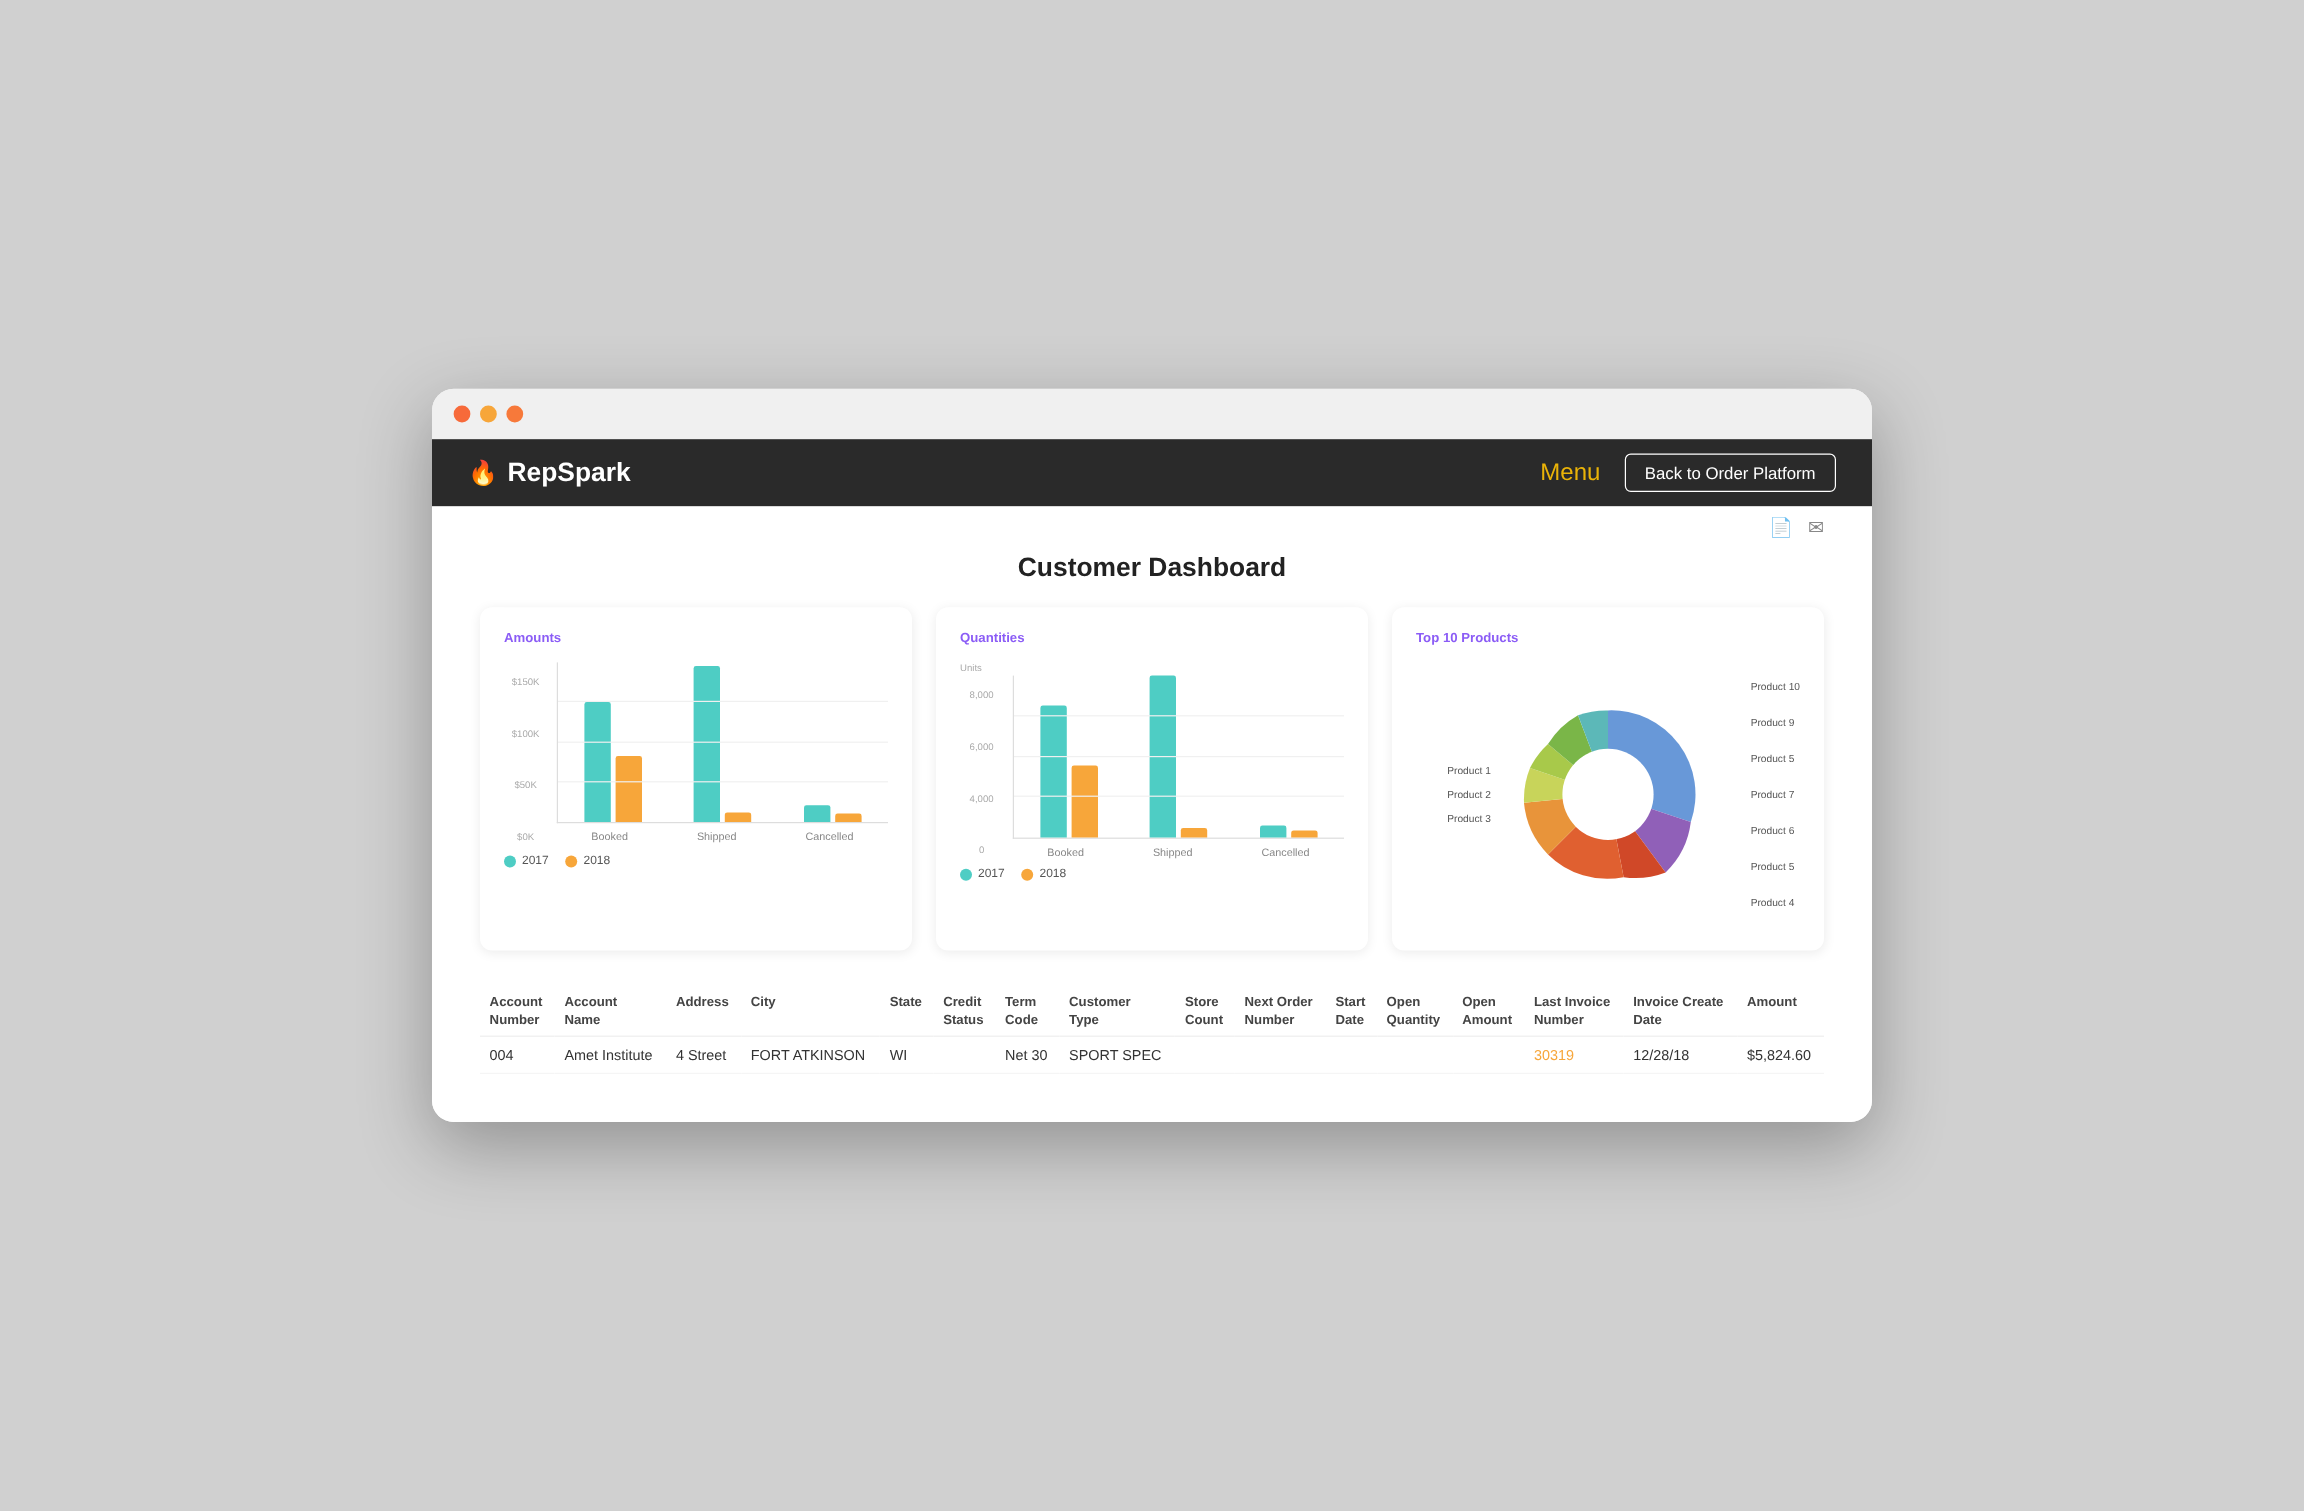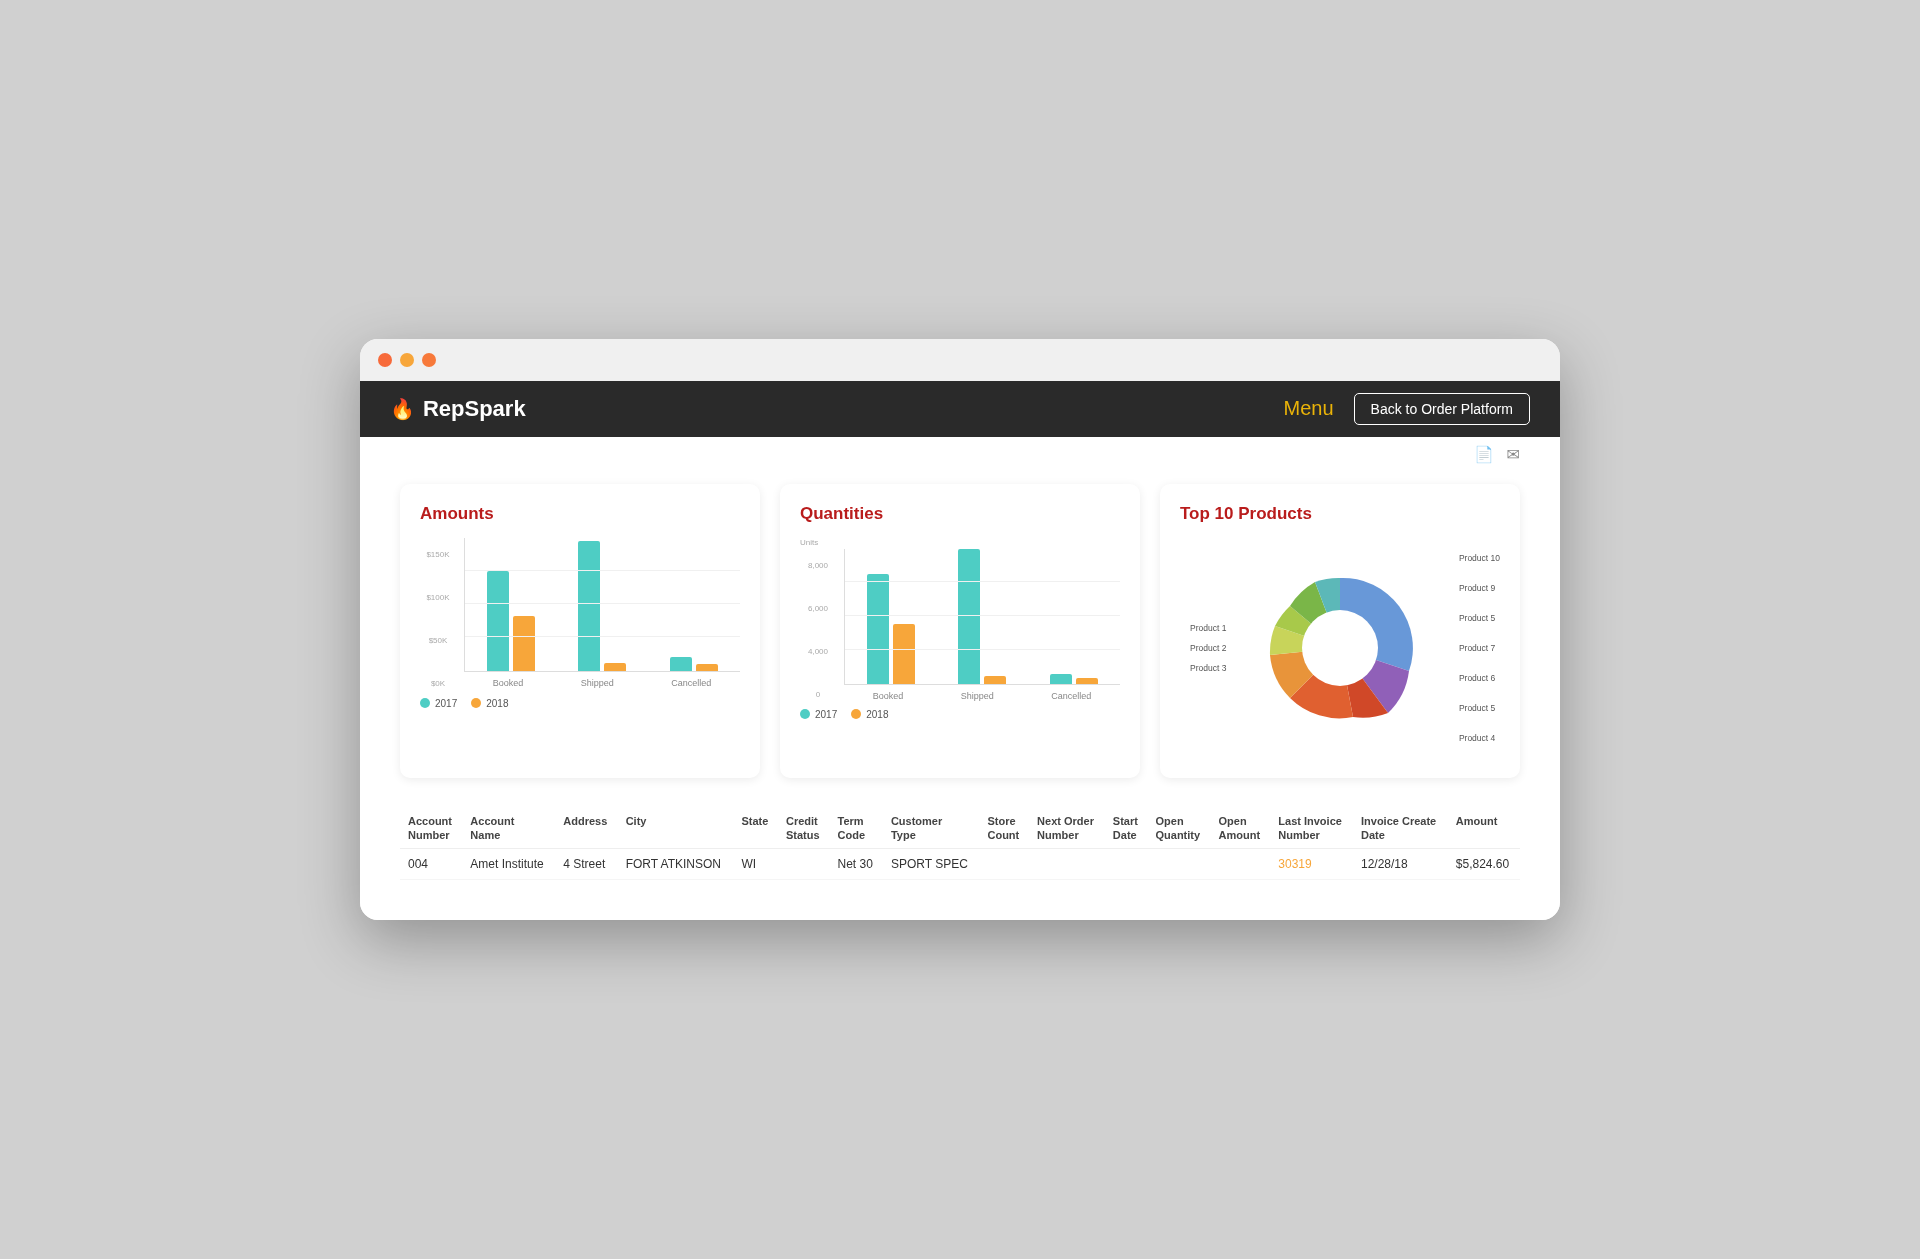--- a/index.html
+++ b/index.html
@@ -102,23 +102,23 @@
       gap: 20px;
       margin-bottom: 30px;
     }
     .chart-card {
       background: white;
       border-radius: 10px;
       padding: 20px;
       box-shadow: 0 2px 10px rgba(0,0,0,0.08);
     }
     .chart-title {
-      font-size: 17px;
+      font-size: 11px;
       font-weight: 700;
-      color: #b91c1c;
+      color: #8b5cf6;
       margin-bottom: 14px;
     }
     .bar-group {
       display: flex;
       align-items: flex-end;
       gap: 4px;
     }
     .bar {
       width: 22px;
       border-radius: 2px 2px 0 0;
@@ -191,21 +191,21 @@
     
     .donut-wrapper {
       display: flex;
       justify-content: center;
       align-items: center;
       position: relative;
       height: 220px;
     }
     .donut-labels-left {
       position: absolute;
-      left: 10px;
+      left: 26px;
       top: 0;
       height: 100%;
       display: flex;
       flex-direction: column;
       justify-content: center;
       gap: 10px;
     }
     .donut-labels-right {
       position: absolute;
       right: 0px;
@@ -281,20 +281,21 @@
     </div>
   </div>
 
   <div class="main-content">
 
     <div style="position:relative; margin-bottom:20px;">
       <div class="page-icons">
         <span class="page-icon">📄</span>
         <span class="page-icon">✉</span>
       </div>
+      <h1 class="page-title">Customer Dashboard</h1>
     </div>
 
     <div class="charts-row">
 
       <div class="chart-card">
         <div class="chart-title">Amounts</div>
         <div class="bar-chart-area">
           <div class="y-axis-labels">
             <div class="y-axis-label">$0K</div>
             <div class="y-axis-label">$50K</div>

